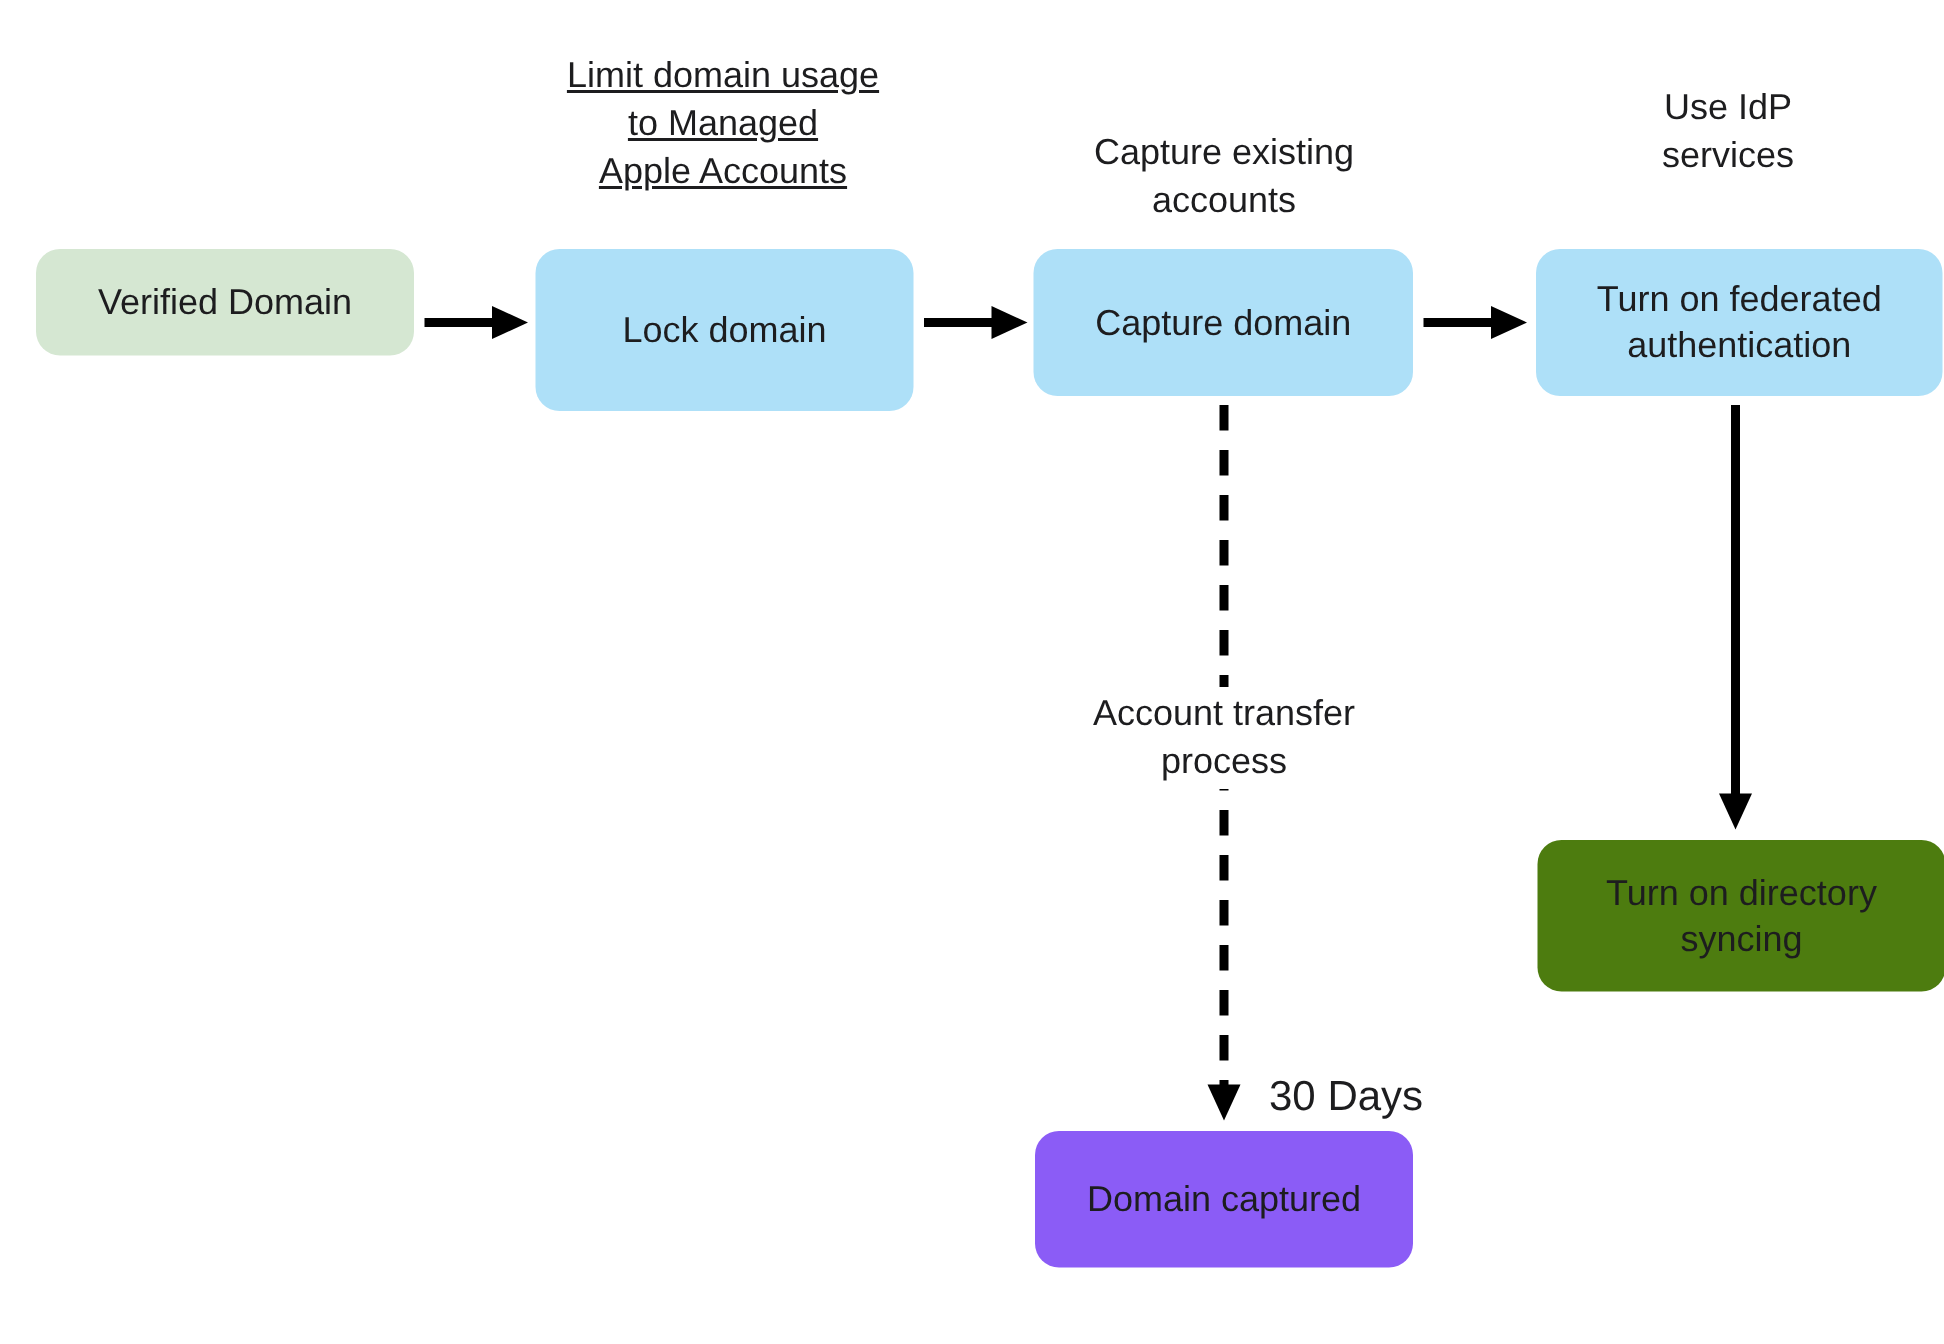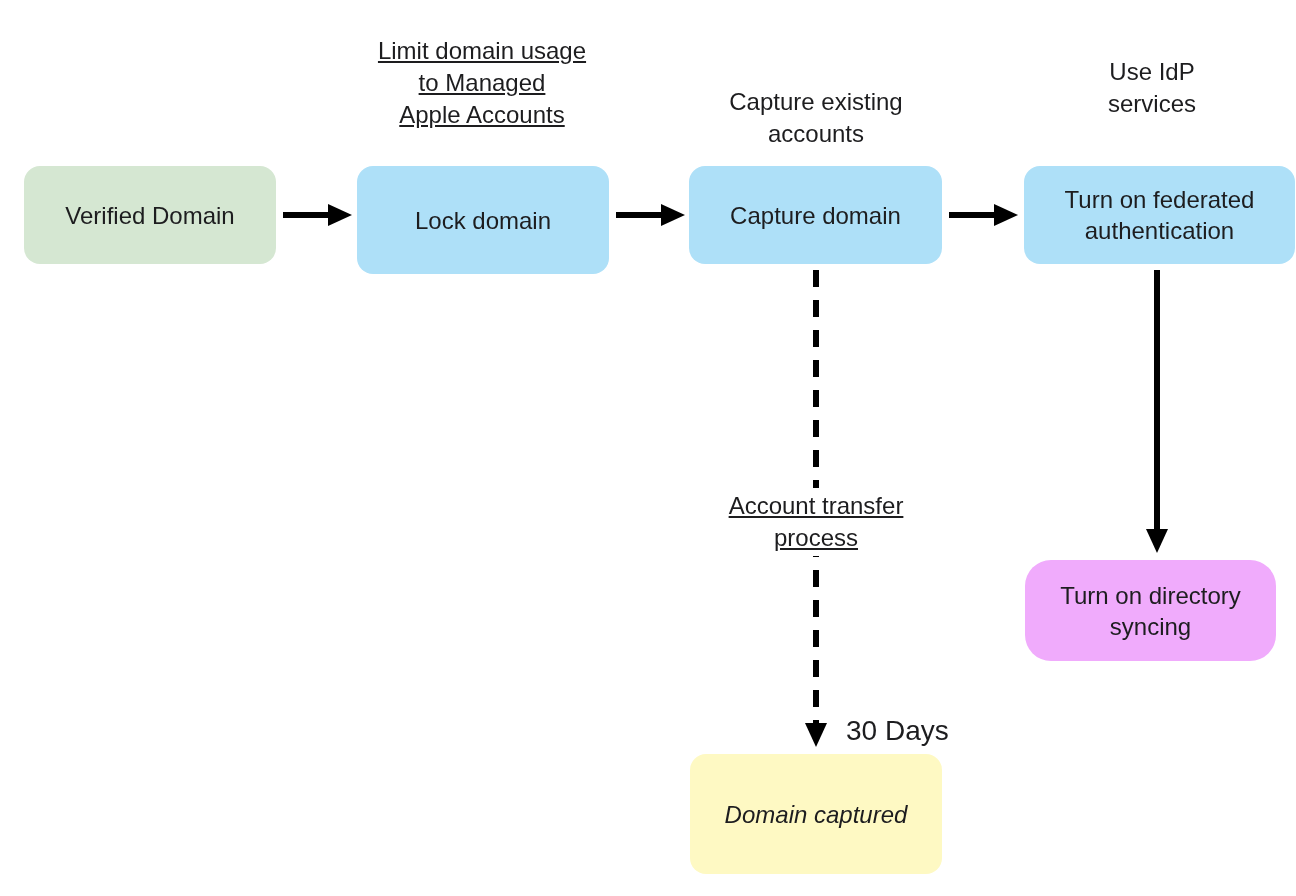--- a/index.html
+++ b/index.html
@@ -72,54 +72,54 @@
 
     <path d="M616,215 L662,215" fill="none" stroke-width="6" marker-end="url(#ah)" stroke="#000000"></path>
 
     <path d="M949,215 L995,215" fill="none" stroke-width="6" marker-end="url(#ah)" stroke="#000000"></path>
 
     <path d="M1157,270 L1157,530" fill="none" stroke-width="6" marker-end="url(#ah)" stroke="#000000"></path>
 
     <path d="M816,270 L816,724" fill="none" stroke-width="6" stroke-dasharray="17 13" marker-end="url(#ah)" stroke="#000000"></path>
   </svg>
 
-  <div class="node" style="left: 24px; top: 166px; width: 252px; height: 98px; background-color: rgb(213, 231, 210);">
+  <div class="node" style="left: 24px; top: 166px; width: 252px; height: 71px; background-color: rgb(213, 231, 210);">
     <span class="node-label">Verified Domain</span>
   </div>
 
   <div class="node" style="left: 357px; top: 166px; width: 252px; height: 108px; background-color: rgb(174, 224, 248);">
     <span class="node-label">Lock domain</span>
   </div>
 
   <div class="node" style="left: 689px; top: 166px; width: 253px; height: 98px; background-color: rgb(174, 224, 248);">
     <span class="node-label">Capture domain</span>
   </div>
 
   <div class="node" style="left: 1024px; top: 166px; width: 271px; height: 98px; background-color: rgb(174, 224, 248);">
     <span class="node-label">Turn on federated
 authentication</span>
   </div>
 
-  <div class="node" style="left: 1025px; top: 560px; width: 251px; height: 101px; background-color: #f0abfc; border-radius: 26px;">
+  <div class="node" style="left: 1025px; top: 560px; width: 272px; height: 101px; background-color: #4d7c0f;">
     <span class="node-label">Turn on directory
 syncing</span>
   </div>
 
-  <div class="node" style="left: 690px; top: 754px; width: 252px; height: 120px; background-color: #fef9c3; font-style: italic;">
+  <div class="node" style="left: 690px; top: 754px; width: 252px; height: 91px; background-color: #8b5cf6;">
     <span class="node-label">Domain captured</span>
   </div>
 
   <div class="note" style="left:332px; top:35px; width:300px;text-decoration:underline;">Limit domain usage
 to Managed
 Apple Accounts</div>
 
   <div class="note" style="left:666px; top:54px; width:300px;margin-top:32px;">Capture existing
 accounts</div>
 
   <div class="note" style="left:1002px; top:56px; width:300px;">Use IdP
 services</div>
 
-  <div class="note note-inline-bg" style="left:666px; top:488px; width:300px;text-decoration:underline;">Account transfer
+  <div class="note note-inline-bg" style="left:666px; top:458px; width:300px;">Account transfer
 process</div>
 
   <div class="duration" style="left:846px; top:716px;">30 Days</div>
 
 </div>
 
 </body></html>

